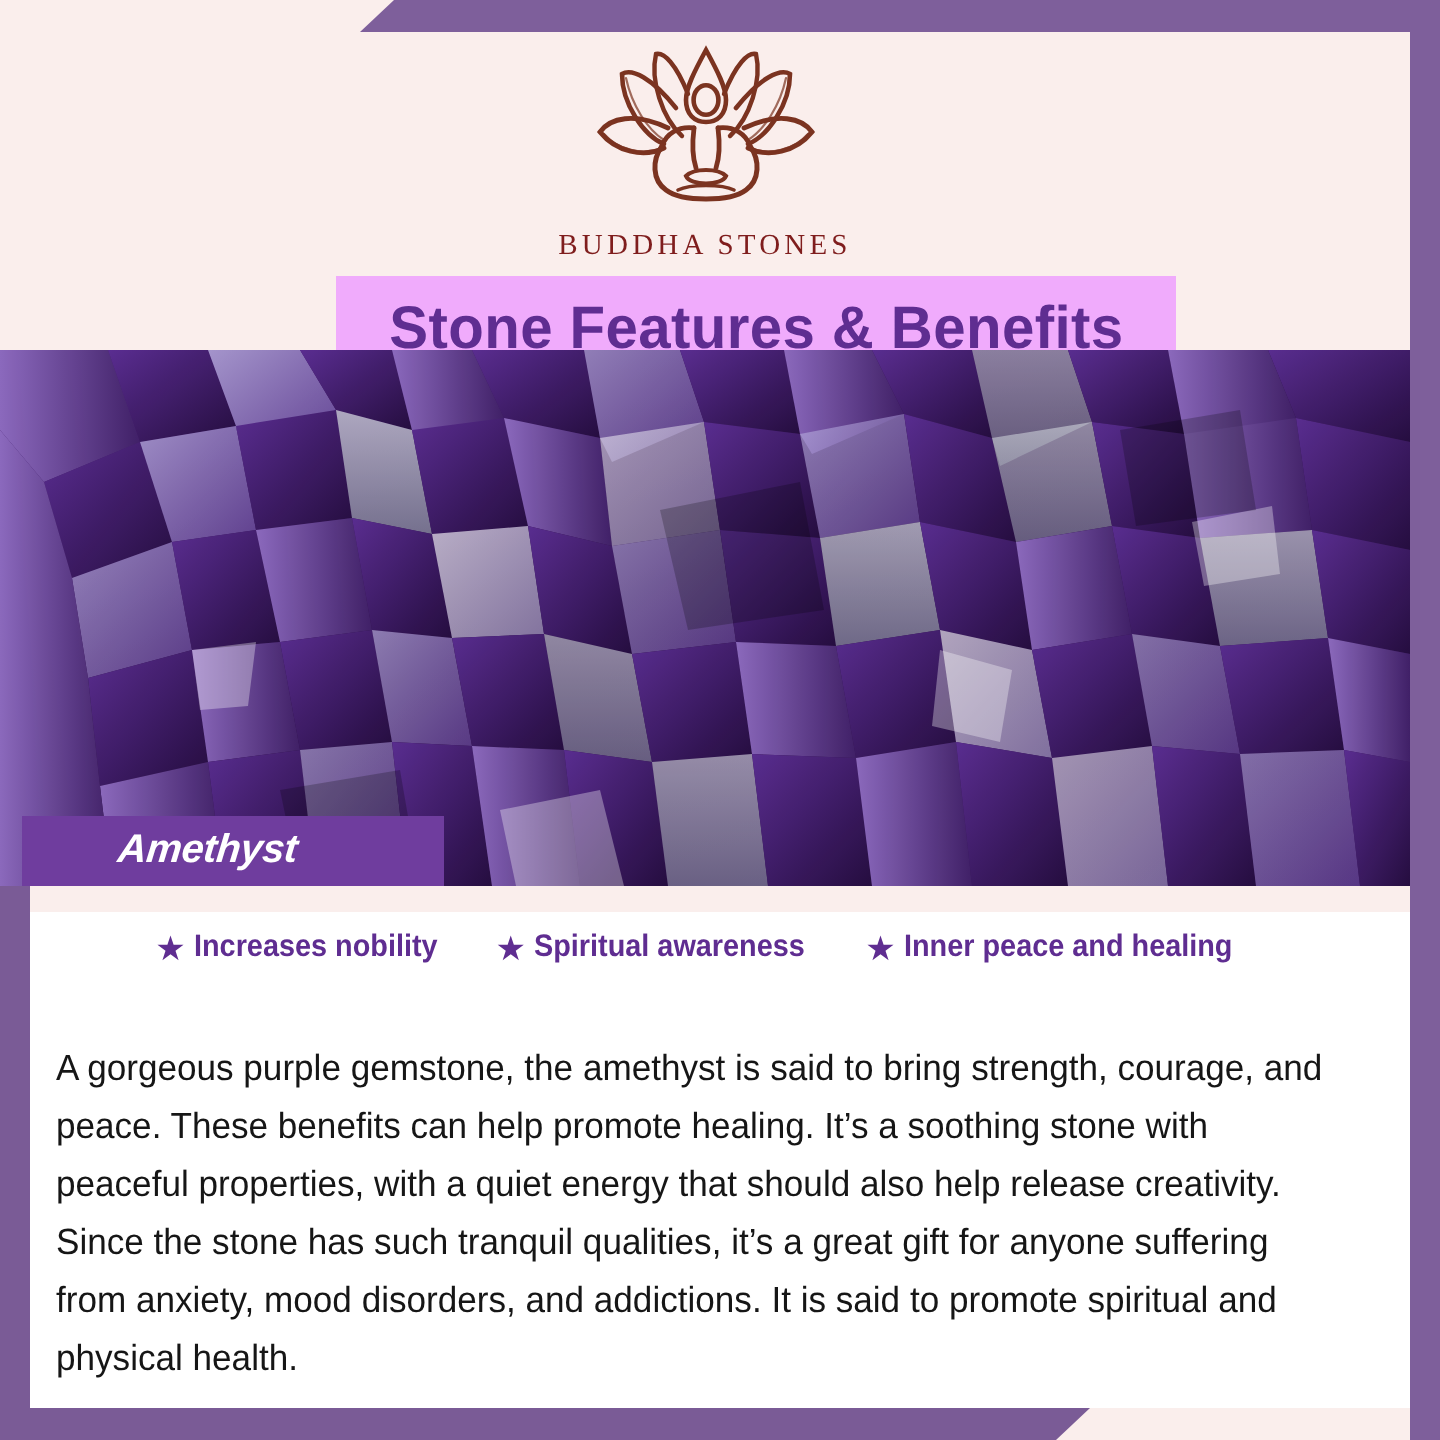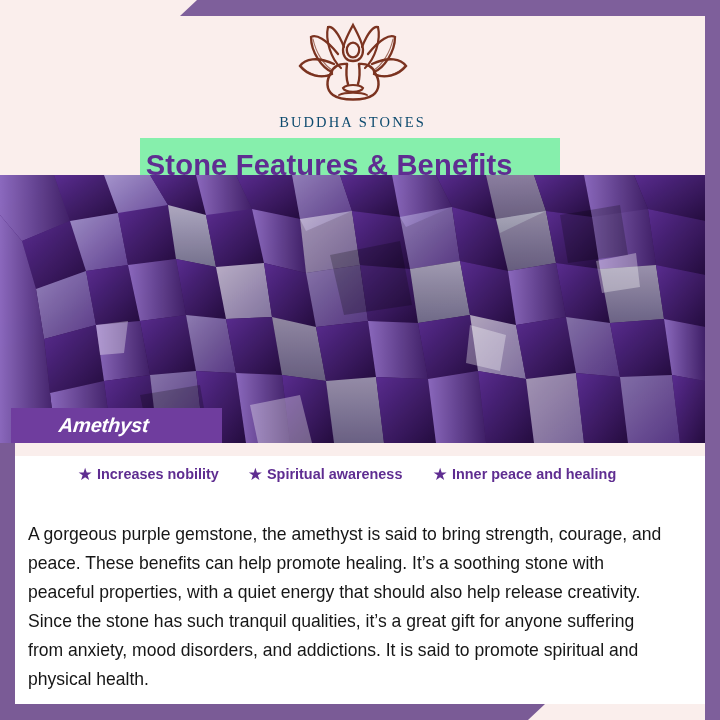--- a/index.html
+++ b/index.html
@@ -78,34 +78,34 @@
     margin-top: 6px;
     display: inline-block;
     line-height: 0;
   }
   .logo-word {
     display: block;
     margin-top: 2px;
     font-family: "Liberation Serif", serif;
     font-size: 14.5px;
     letter-spacing: 2.1px;
-    color: #0c4a6e;
+    color: #7f1d1d;
     font-weight: 400;
   }
 
   .title-banner {
     position: absolute;
-    left: 140px;
+    left: 168px;
     top: 122px;
     width: 420px;
     height: 53px;
-    background: #86efac;
+    background: #f0abfc;
     display: flex;
     align-items: center;
-    justify-content: flex-start;
+    justify-content: center;
   }
   .title-text {
     font-family: "Liberation Sans", sans-serif;
     font-weight: bold;
     font-size: 30px;
     color: #5f2d91;
     letter-spacing: 0.2px;
     white-space: nowrap;
     transform: scaleX(0.97);
   }

